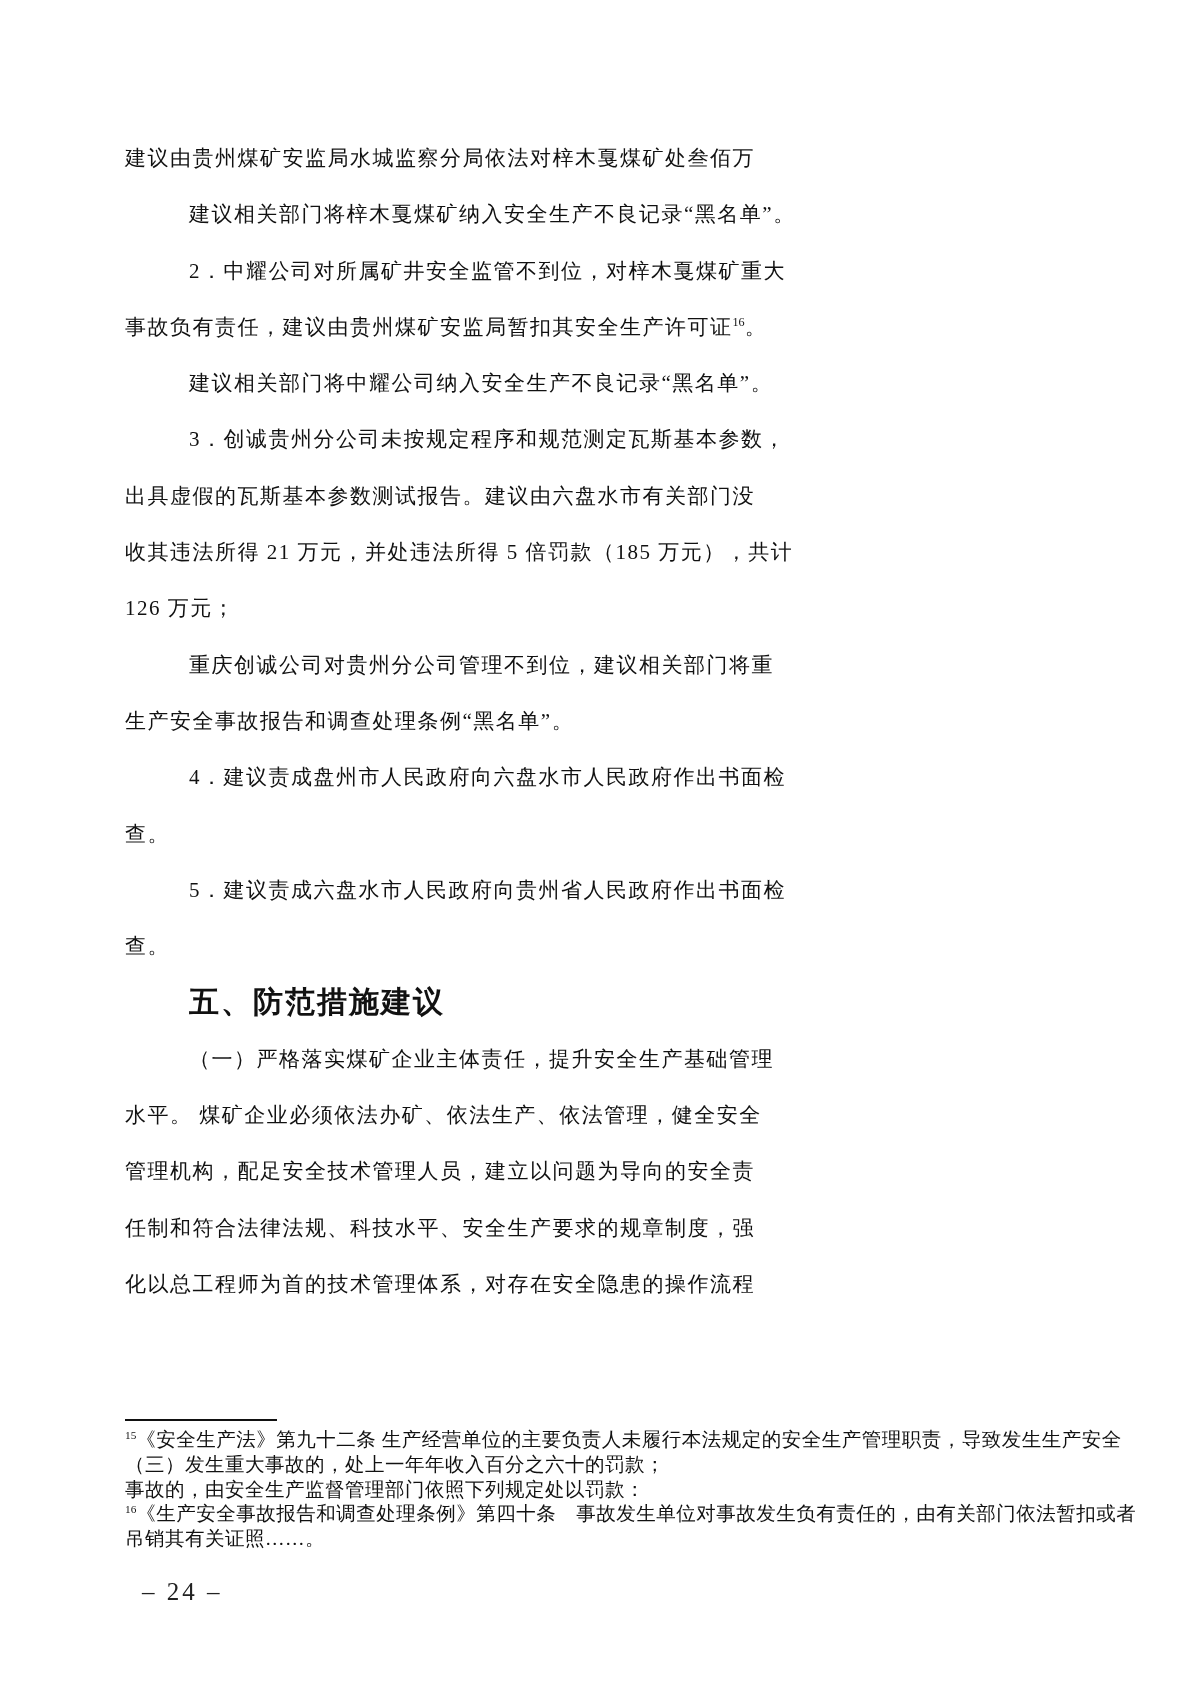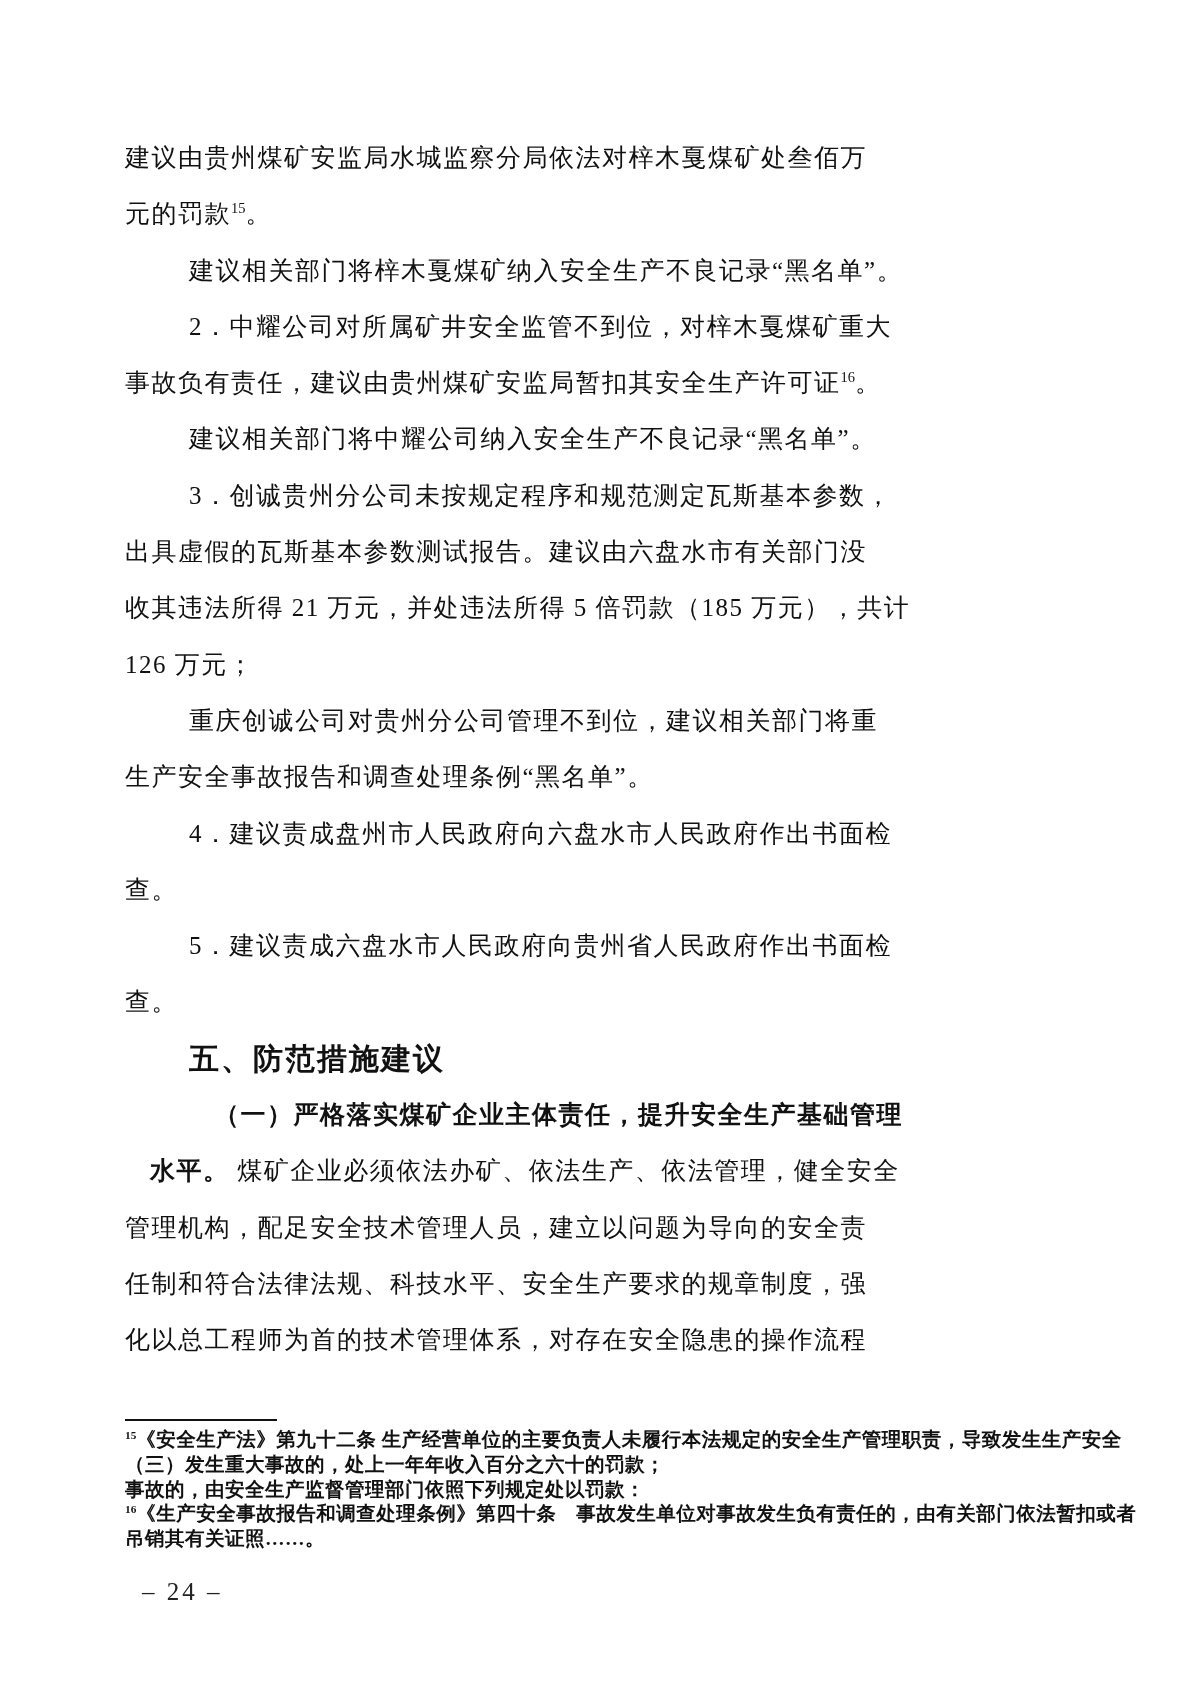--- a/index.html
+++ b/index.html
@@ -18,37 +18,36 @@
   }
   .body-text {
     position: absolute;
     left: 125px;
     top: 130px;
     width: 952px;
   }
   .body-text .line {
     height: 56.3px;
     line-height: 56.3px;
-    font-size: 25px;
+    font-size: 21px;
     letter-spacing: 1.5px;
     white-space: nowrap;
   }
   .body-text .line.indent {
     padding-left: 64px;
   }
   .body-text .line.heading {
     font-family: Liberation Serif, serif;
     font-weight: 700;
     font-size: 30px;
     letter-spacing: 2px;
   }
   .body-text .line.lead,
   .body-text .bold {
-    font-weight: 700;
-    margin-left: 25px;
+    font-weight: 400;
   }
   sup {
     font-size: 0.58em;
     line-height: 0;
     vertical-align: super;
     letter-spacing: 0;
   }
   .footnote-rule {
     position: absolute;
     left: 125px;
@@ -61,39 +60,37 @@
     position: absolute;
     left: 125px;
     top: 1428px;
     width: 960px;
   }
   .footnotes .fline {
     font-size: 19.5px;
     line-height: 24.8px;
     letter-spacing: 0.5px;
     white-space: nowrap;
-    font-weight: bold;
   }
   .page-number {
     position: absolute;
     left: 142px;
     top: 1578px;
     font-size: 25px;
     letter-spacing: 3px;
     color: #222222;
   }
 </style>
 </head>
 <body>
 
 <div class="page">
 
   <div class="body-text" id="body-lines">
       <div class="line"><span>建议由贵州煤矿安监局水城监察分局依法对梓木戛煤矿处叁佰万</span></div>
-      <div class="line"><span>元的罚款</span><sup>15</sup><span>。</span></div>
       <div class="line indent"><span>建议相关部门将梓木戛煤矿纳入安全生产不良记录“黑名单”。</span></div>
       <div class="line indent"><span>2．中耀公司对所属矿井安全监管不到位，对梓木戛煤矿重大</span></div>
       <div class="line"><span>事故负有责任，建议由贵州煤矿安监局暂扣其安全生产许可证</span><sup>16</sup><span>。</span></div>
       <div class="line indent"><span>建议相关部门将中耀公司纳入安全生产不良记录“黑名单”。</span></div>
       <div class="line indent"><span>3．创诚贵州分公司未按规定程序和规范测定瓦斯基本参数，</span></div>
       <div class="line"><span>出具虚假的瓦斯基本参数测试报告。建议由六盘水市有关部门没</span></div>
       <div class="line"><span>收其违法所得 21 万元，并处违法所得 5 倍罚款（185 万元），共计</span></div>
       <div class="line"><span>126 万元；</span></div>
       <div class="line indent"><span>重庆创诚公司对贵州分公司管理不到位，建议相关部门将重</span></div>
       <div class="line"><span>生产安全事故报告和调查处理条例“黑名单”。</span></div>

